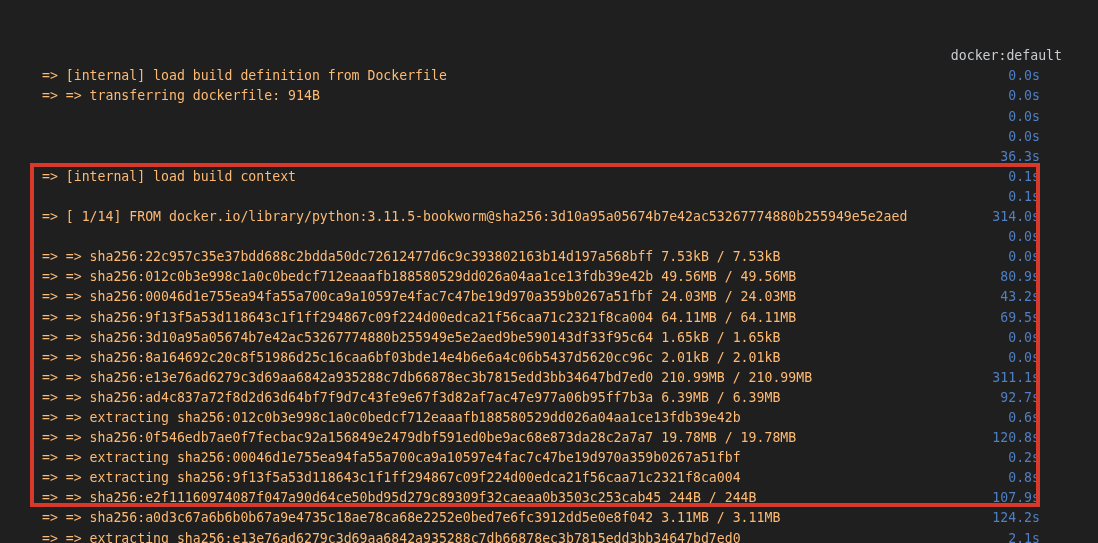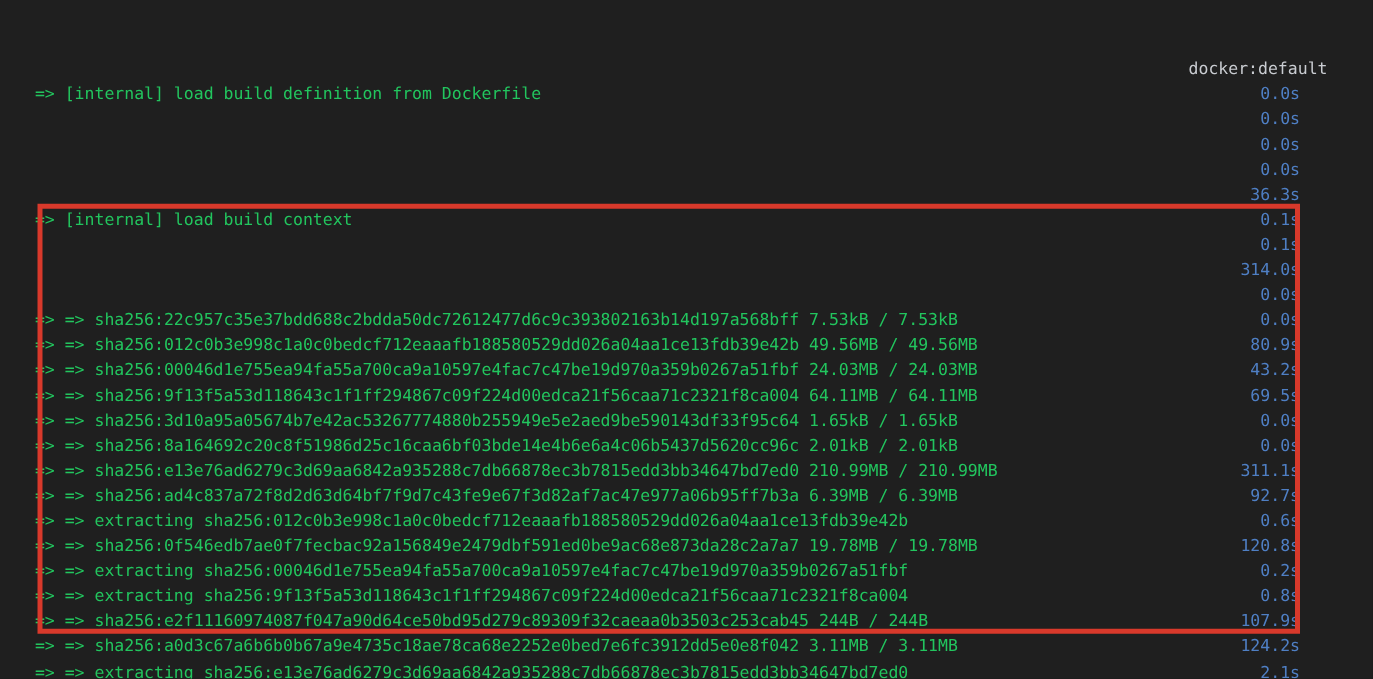--- a/index.html
+++ b/index.html
@@ -22,21 +22,21 @@
   #term {
     position: absolute;
     left: 0;
     top: -14px;
     width: 1098px;
   }
   .line {
     position: relative;
     height: 20.1px;
     white-space: pre;
-    padding-left: 20px;
+    padding-left: 34px;
     box-sizing: border-box;
     color: #cfd2d6;
     overflow: hidden;
   }
   .line .body {
     display: inline-block;
     vertical-align: top;
   }
   
   .line .dur {
@@ -46,21 +46,21 @@
     text-align: right;
     color: #4f7fc4;
   }
   .line .ctx {
     position: absolute;
     right: 36px;
     top: 0;
     color: #c9ccd1;
   }
 
-  .c-step   { color: #22c55e; }
+  .c-step   { color: #fdba74; }
 
   
   .prompt-row { padding-left: 4px; }
 
   
   #annotation {
     position: absolute;
     left: 30px;
     top: 163px;
     width: 1010px;
@@ -90,27 +90,27 @@
       
     </div>
 
     <div class="line">
       
       <span class="ctx">docker:default</span>
     </div>
 
     <div id="log-lines">
         <div class="line"><span class="body c-step"> =&gt; [internal] load build definition from Dockerfile</span><span class="dur">0.0s</span></div>
-        <div class="line"><span class="dur">0.0s</span></div>
+        <div class="line"><span class="body c-step"> =&gt; =&gt; transferring dockerfile: 914B</span><span class="dur">0.0s</span></div>
         <div class="line"><span class="dur">0.0s</span></div>
         <div class="line"><span class="dur">0.0s</span></div>
         <div class="line"><span class="dur">36.3s</span></div>
         <div class="line"><span class="body c-step"> =&gt; [internal] load build context</span><span class="dur">0.1s</span></div>
         <div class="line"><span class="dur">0.1s</span></div>
-        <div class="line"><span class="dur">314.0s</span></div>
+        <div class="line"><span class="body c-step"> =&gt; [ 1/14] FROM docker.io/library/python:3.11.5-bookworm@sha256:3d10a95a05674b7e42ac53267774880b255949e5e2aed</span><span class="dur">314.0s</span></div>
         <div class="line"><span class="dur">0.0s</span></div>
         <div class="line"><span class="body c-step"> =&gt; =&gt; sha256:22c957c35e37bdd688c2bdda50dc72612477d6c9c393802163b14d197a568bff 7.53kB / 7.53kB</span><span class="dur">0.0s</span></div>
         <div class="line"><span class="body c-step"> =&gt; =&gt; sha256:012c0b3e998c1a0c0bedcf712eaaafb188580529dd026a04aa1ce13fdb39e42b 49.56MB / 49.56MB</span><span class="dur">80.9s</span></div>
         <div class="line"><span class="body c-step"> =&gt; =&gt; sha256:00046d1e755ea94fa55a700ca9a10597e4fac7c47be19d970a359b0267a51fbf 24.03MB / 24.03MB</span><span class="dur">43.2s</span></div>
         <div class="line"><span class="body c-step"> =&gt; =&gt; sha256:9f13f5a53d118643c1f1ff294867c09f224d00edca21f56caa71c2321f8ca004 64.11MB / 64.11MB</span><span class="dur">69.5s</span></div>
         <div class="line"><span class="body c-step"> =&gt; =&gt; sha256:3d10a95a05674b7e42ac53267774880b255949e5e2aed9be590143df33f95c64 1.65kB / 1.65kB</span><span class="dur">0.0s</span></div>
         <div class="line"><span class="body c-step"> =&gt; =&gt; sha256:8a164692c20c8f51986d25c16caa6bf03bde14e4b6e6a4c06b5437d5620cc96c 2.01kB / 2.01kB</span><span class="dur">0.0s</span></div>
         <div class="line"><span class="body c-step"> =&gt; =&gt; sha256:e13e76ad6279c3d69aa6842a935288c7db66878ec3b7815edd3bb34647bd7ed0 210.99MB / 210.99MB</span><span class="dur">311.1s</span></div>
         <div class="line"><span class="body c-step"> =&gt; =&gt; sha256:ad4c837a72f8d2d63d64bf7f9d7c43fe9e67f3d82af7ac47e977a06b95ff7b3a 6.39MB / 6.39MB</span><span class="dur">92.7s</span></div>
         <div class="line"><span class="body c-step"> =&gt; =&gt; extracting sha256:012c0b3e998c1a0c0bedcf712eaaafb188580529dd026a04aa1ce13fdb39e42b</span><span class="dur">0.6s</span></div>

